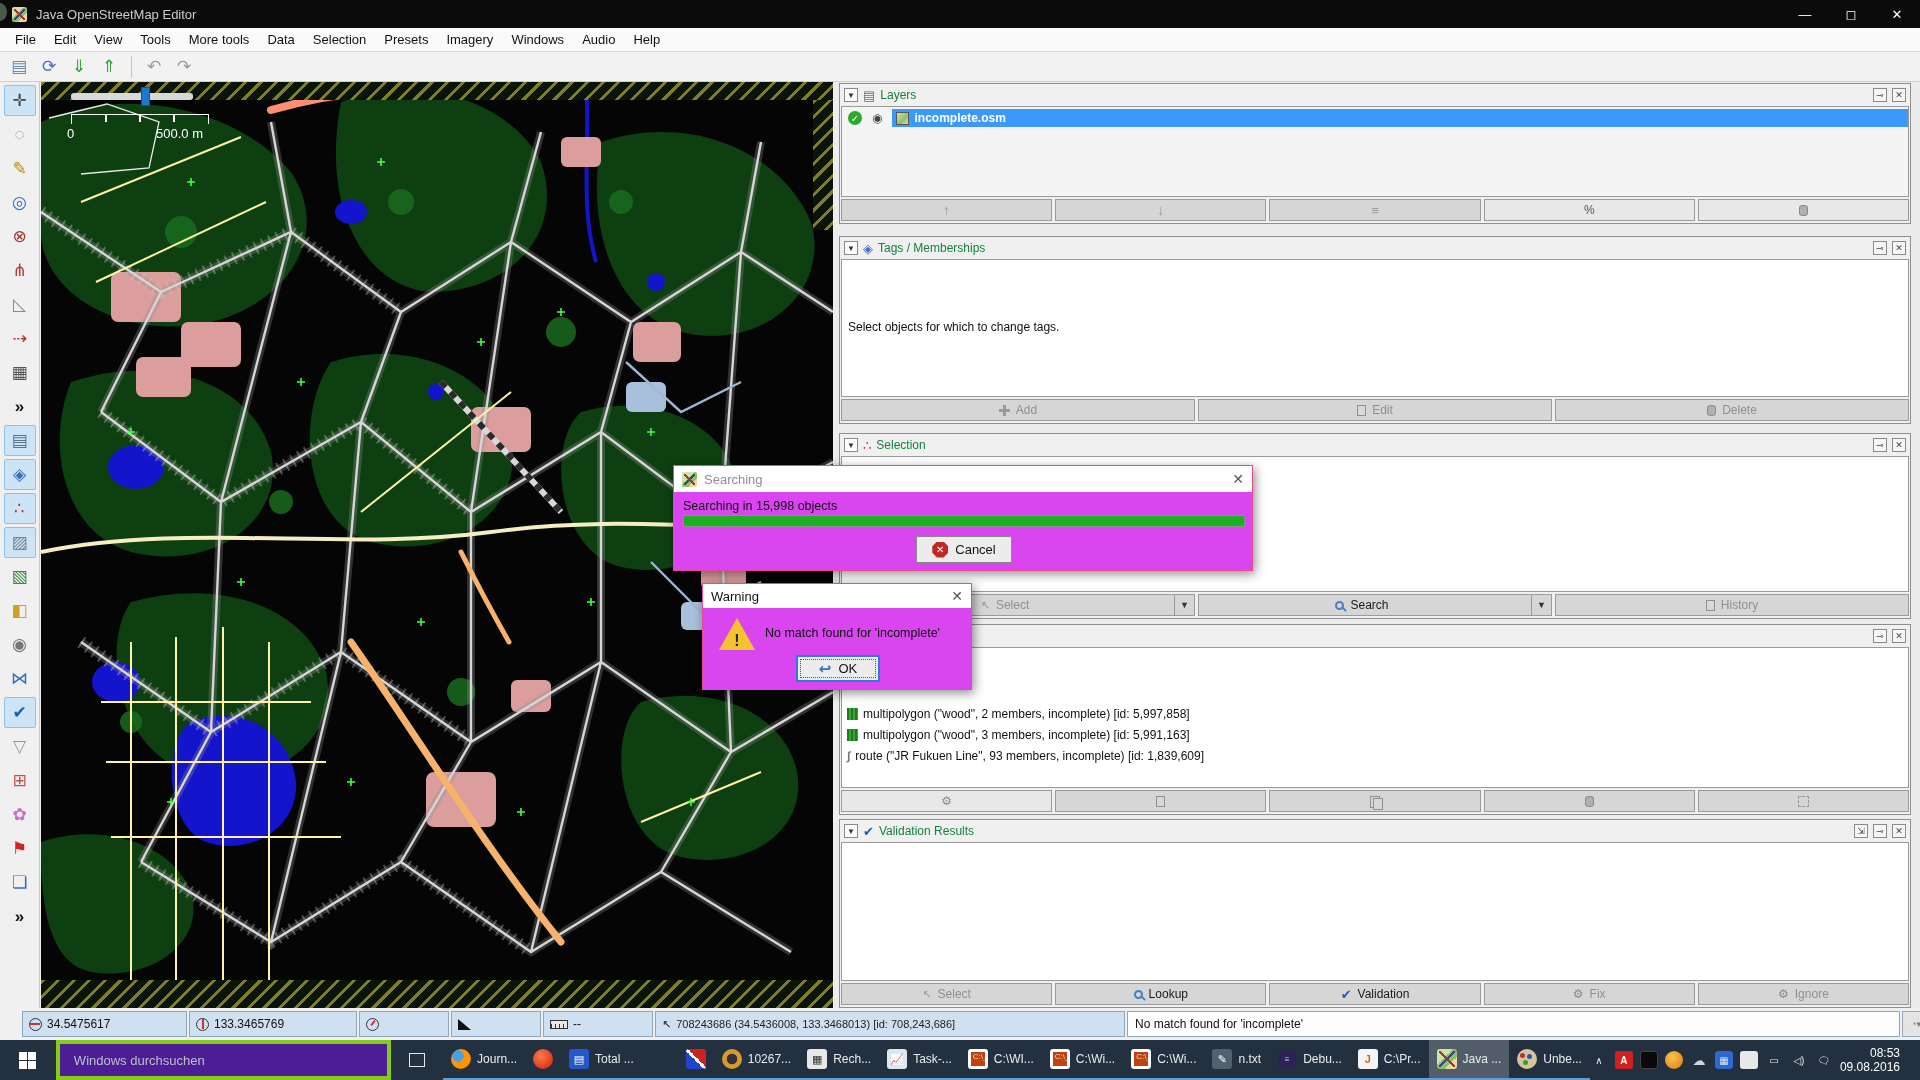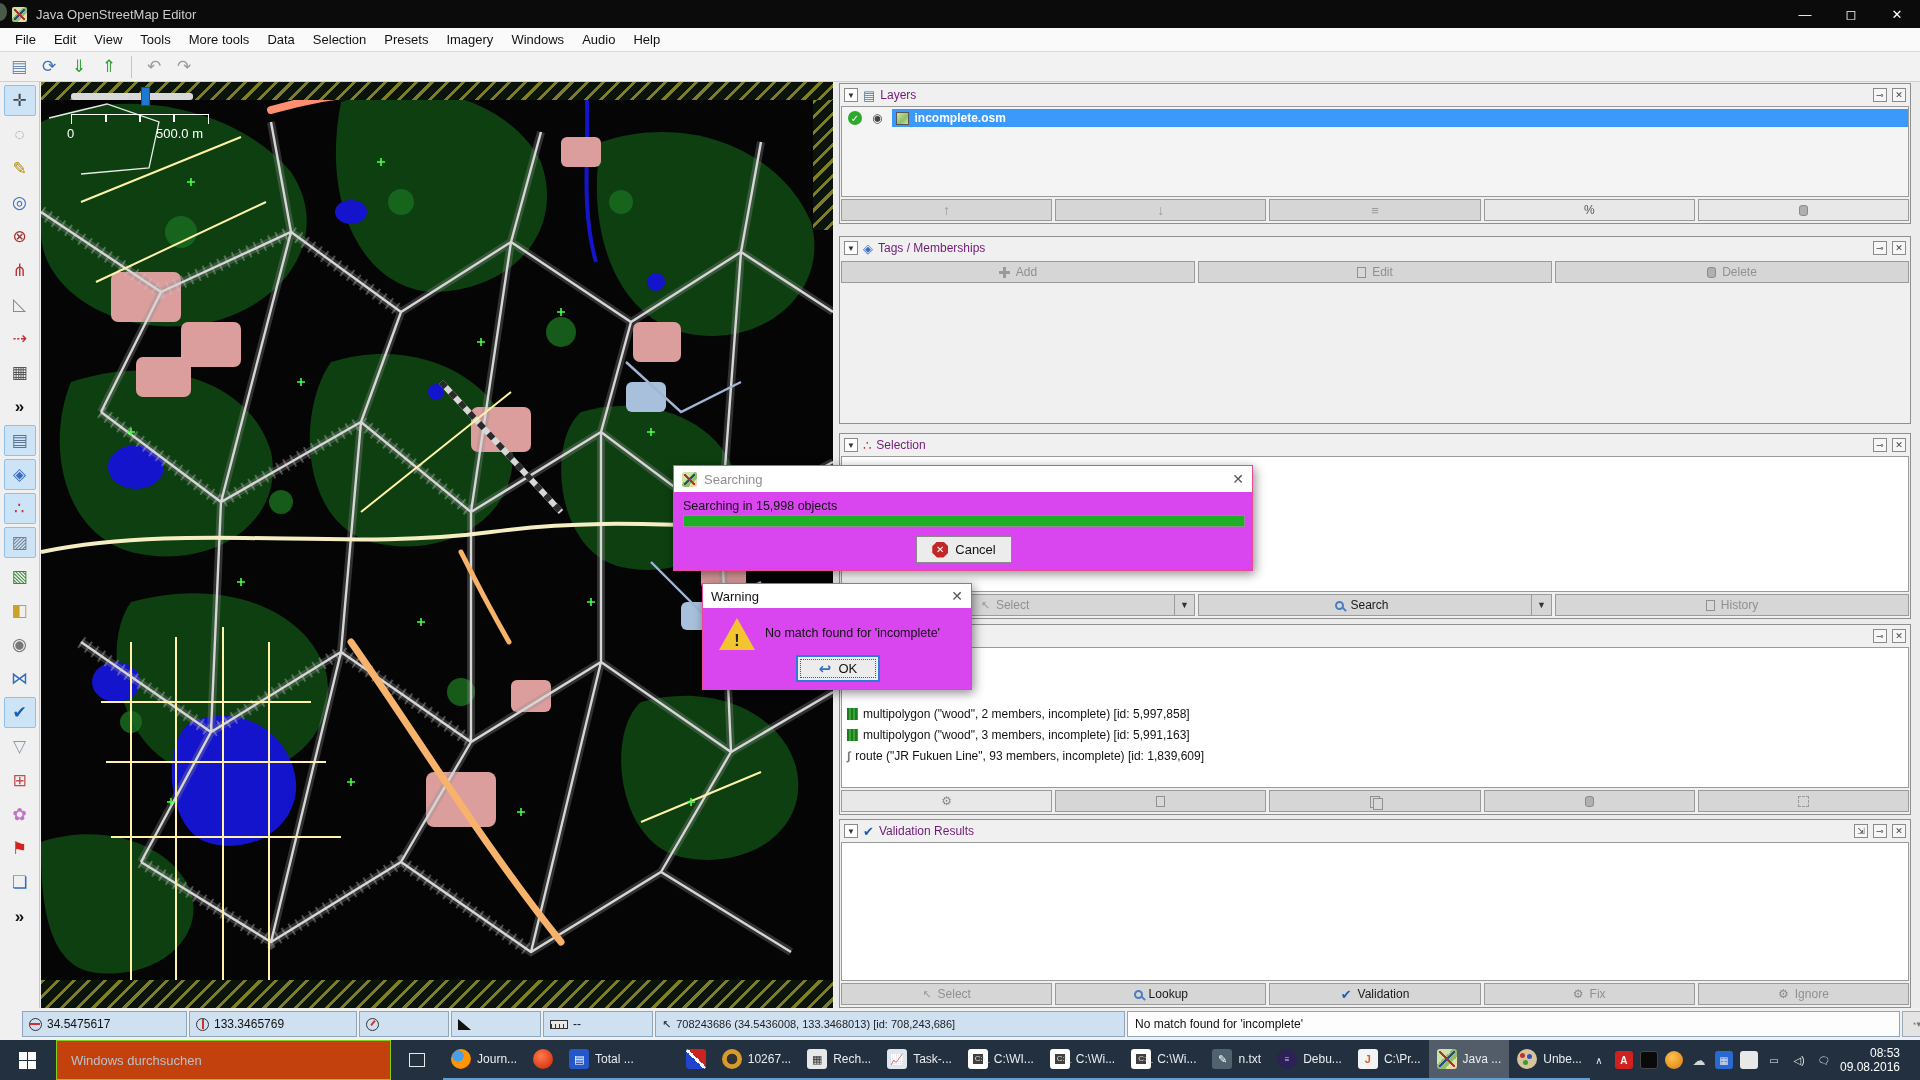--- a/index.html
+++ b/index.html
@@ -54,21 +54,21 @@
   .scalebar i{position:absolute;top:0;width:1.5px;height:7px;background:#fff}
   .scale-0{position:absolute;left:26px;top:44px;color:#fff;font-size:13px}
   .scale-500{position:absolute;left:115px;top:44px;color:#fff;font-size:13px}
 
   
   .rightpanel{position:absolute;left:834px;top:82px;width:1086px;height:926px;background:#ececec}
   .panel{position:absolute;left:5px;width:1072px;border:1px solid #8f8f8f;background:#f0f0f0;display:flex;flex-direction:column}
   .phead{height:22px;display:flex;align-items:center;gap:5px;padding:0 4px;flex:none}
   .hbox{width:14px;height:14px;border:1px solid #8a8a8a;background:#fdfdfd;display:flex;align-items:center;justify-content:center;font-size:8px;color:#333;flex:none}
   .picon{font-size:13px;flex:none}
-  .ptitle{font-size:12px;color:#701a75}
+  .ptitle{font-size:12px;color:#15803d}
   .hspace{flex:1}
   .pbody{flex:1;background:#fff;border:1px solid #9a9a9a;margin:0 1px;position:relative;overflow:hidden}
   .pbtns{height:26px;display:flex;gap:3px;padding:2px 1px;flex:none}
   .pbtn{flex:1;background:#d6d6d6;border:1px solid #9b9b9b;display:flex;align-items:center;justify-content:center;gap:6px;font-size:12px}
   .pbtn.en{color:#1a1a1a}.pbtn.dis{color:#909090}
   .pbtn.hl{background:#e8e8e8}
   .dd{width:20px;flex:none;align-self:stretch;border-left:1px solid #9b9b9b;display:flex;align-items:center;justify-content:center;font-size:9px;color:#333}
 
   
   .layerlist{background:#f4f4f4}
@@ -130,37 +130,37 @@
      repeating-linear-gradient(90deg,#333 0 1px,transparent 1px 4px) left bottom/100% 4px no-repeat,#e8e8e8;flex:none}
   .s-node{font-size:11px;color:#222;flex:none}
   .smsg{height:26px;background:#fdfdfd;border:1px solid #8ca6bd;flex:1;display:flex;align-items:center;padding:0 7px;font-size:12px;color:#111;margin-right:2px}
   .sstub{width:28px;height:26px;background:#e4e4e4;border:1px solid #9ab;display:flex;align-items:center;justify-content:center;color:#777;font-size:9px}
 
   
   .taskbar{position:absolute;left:0;top:1040px;width:1920px;height:40px;background:#22303f;display:flex;align-items:stretch}
   .startbtn{width:56px;display:flex;align-items:center;justify-content:center}
   .winlogo{width:17px;height:17px;display:grid;grid-template-columns:8px 8px;grid-template-rows:8px 8px;gap:1px}
   .winlogo i{background:#fff}
-  .tsearch{width:336px;background:#c2410c;border:1px solid #84cc16;color:#c3cbd3;font-size:13px;padding-left:14px;margin:0;font-family:"Liberation Sans",sans-serif}
+  .tsearch{width:336px;background:#4c1d95;border:4px solid #84cc16;color:#c3cbd3;font-size:13px;padding-left:14px;margin:0;font-family:"Liberation Sans",sans-serif}
   .tsearch::placeholder{color:#b9c2cb}
   .taskview{width:36px;display:flex;align-items:center;justify-content:center;margin-left:8px}
   .tv{width:16px;height:14px;border:1.5px solid #e8e8e8}
   .apps{display:flex;align-items:stretch;margin-left:8px}
   .app{display:flex;align-items:center;gap:6px;padding:16px 8px;border-bottom:2px solid #5f9fd4;color:#e9edf1;font-size:12px;white-space:nowrap}
   .app.active{background:rgba(255,255,255,.22)}
   .aic{width:20px;height:20px;border-radius:3px;flex:none;display:flex;align-items:center;justify-content:center;font-size:11px;color:#fff}
   .ic-firefox{border-radius:50%;background:radial-gradient(circle at 35% 35%,#4aa0e8 0 30%,#ff9500 32% 70%,#e66000 72%)}
   .ic-opera{border-radius:50%;background:radial-gradient(circle at 40% 35%,#ff7a4d,#cc2200)}
   .ic-tc{background:#2458c8}
   .ic-grid{background:linear-gradient(90deg,#e8b график0 0,#e8b000 50%,#3a9ad9 50%) top/100% 50% no-repeat,linear-gradient(90deg,#44aa44 0 50%,#d04040 50%) bottom/100% 50% no-repeat}
   .ic-pens{background:linear-gradient(45deg,#2244cc 0 45%,#fff 45% 55%,#cc2222 55%)}
   .ic-gold{border-radius:50%;background:radial-gradient(circle,#333 0 35%,#d89a2b 40%)}
   .ic-calc{background:#e8e8e8;color:#333}
   .ic-tm{background:#dfe7ee;color:#2d6da8}
-  .ic-cmd{background:#404040;border:5px solid #ffffff;color:#ddd;font-size:8px;justify-content:flex-start;padding-left:2px;align-items:flex-start}
+  .ic-cmd{background:#c2410c;border:3px solid #ffffff;color:#ddd;font-size:8px;justify-content:flex-start;padding-left:2px;align-items:flex-start}
   .ic-pen{background:#51626f}
   .ic-eclipse{border-radius:50%;background:#2c2255;color:#cfd4ff;font-size:8px}
   .ic-java{background:#f4f4f4;color:#d86020;font-weight:bold}
   .ic-paint{border-radius:50%;background:#d8c49a;position:relative}
   .ic-paint::after{content:"";position:absolute;left:3px;top:4px;width:5px;height:5px;border-radius:50%;background:#c03030;box-shadow:7px 1px 0 #3050c0,3px 7px 0 #30a030}
   .tray{margin-left:auto;display:flex;align-items:center;gap:7px;padding-right:8px}
   .tric{width:18px;height:18px;border-radius:3px;display:flex;align-items:center;justify-content:center;font-size:10px;color:#e8e8e8}
   .tr-exp{font-size:10px}
   .tr-avira{background:#d02020;color:#fff;font-weight:bold}
   .tr-blk{background:#0a0a0a;border:1px solid #444}
@@ -375,20 +375,23 @@
 
     <div class="panel" style="top:154px;height:188px">
       <div class="phead">
         <span class="hbox">▼</span>
         <span class="picon t12">◈</span>
         <span class="ptitle">Tags / Memberships</span>
         <span class="hspace"></span>
         <span class="hico">⊸</span>
         <span class="hico">✕</span>
       </div>
+      <div class="pbody">
+        <div style="position:absolute;left:6px;top:60px;font-size:12px;color:#111">Select objects for which to change tags.</div>
+      </div>
       <div class="pbtns">
         <div class="pbtn dis">
             <span class="i-plus"></span>
             <span>Add</span>
           </div>
         <div class="pbtn dis">
             <span class="i-doc"></span>
             <span>Edit</span>
           </div>
         <div class="pbtn dis">

